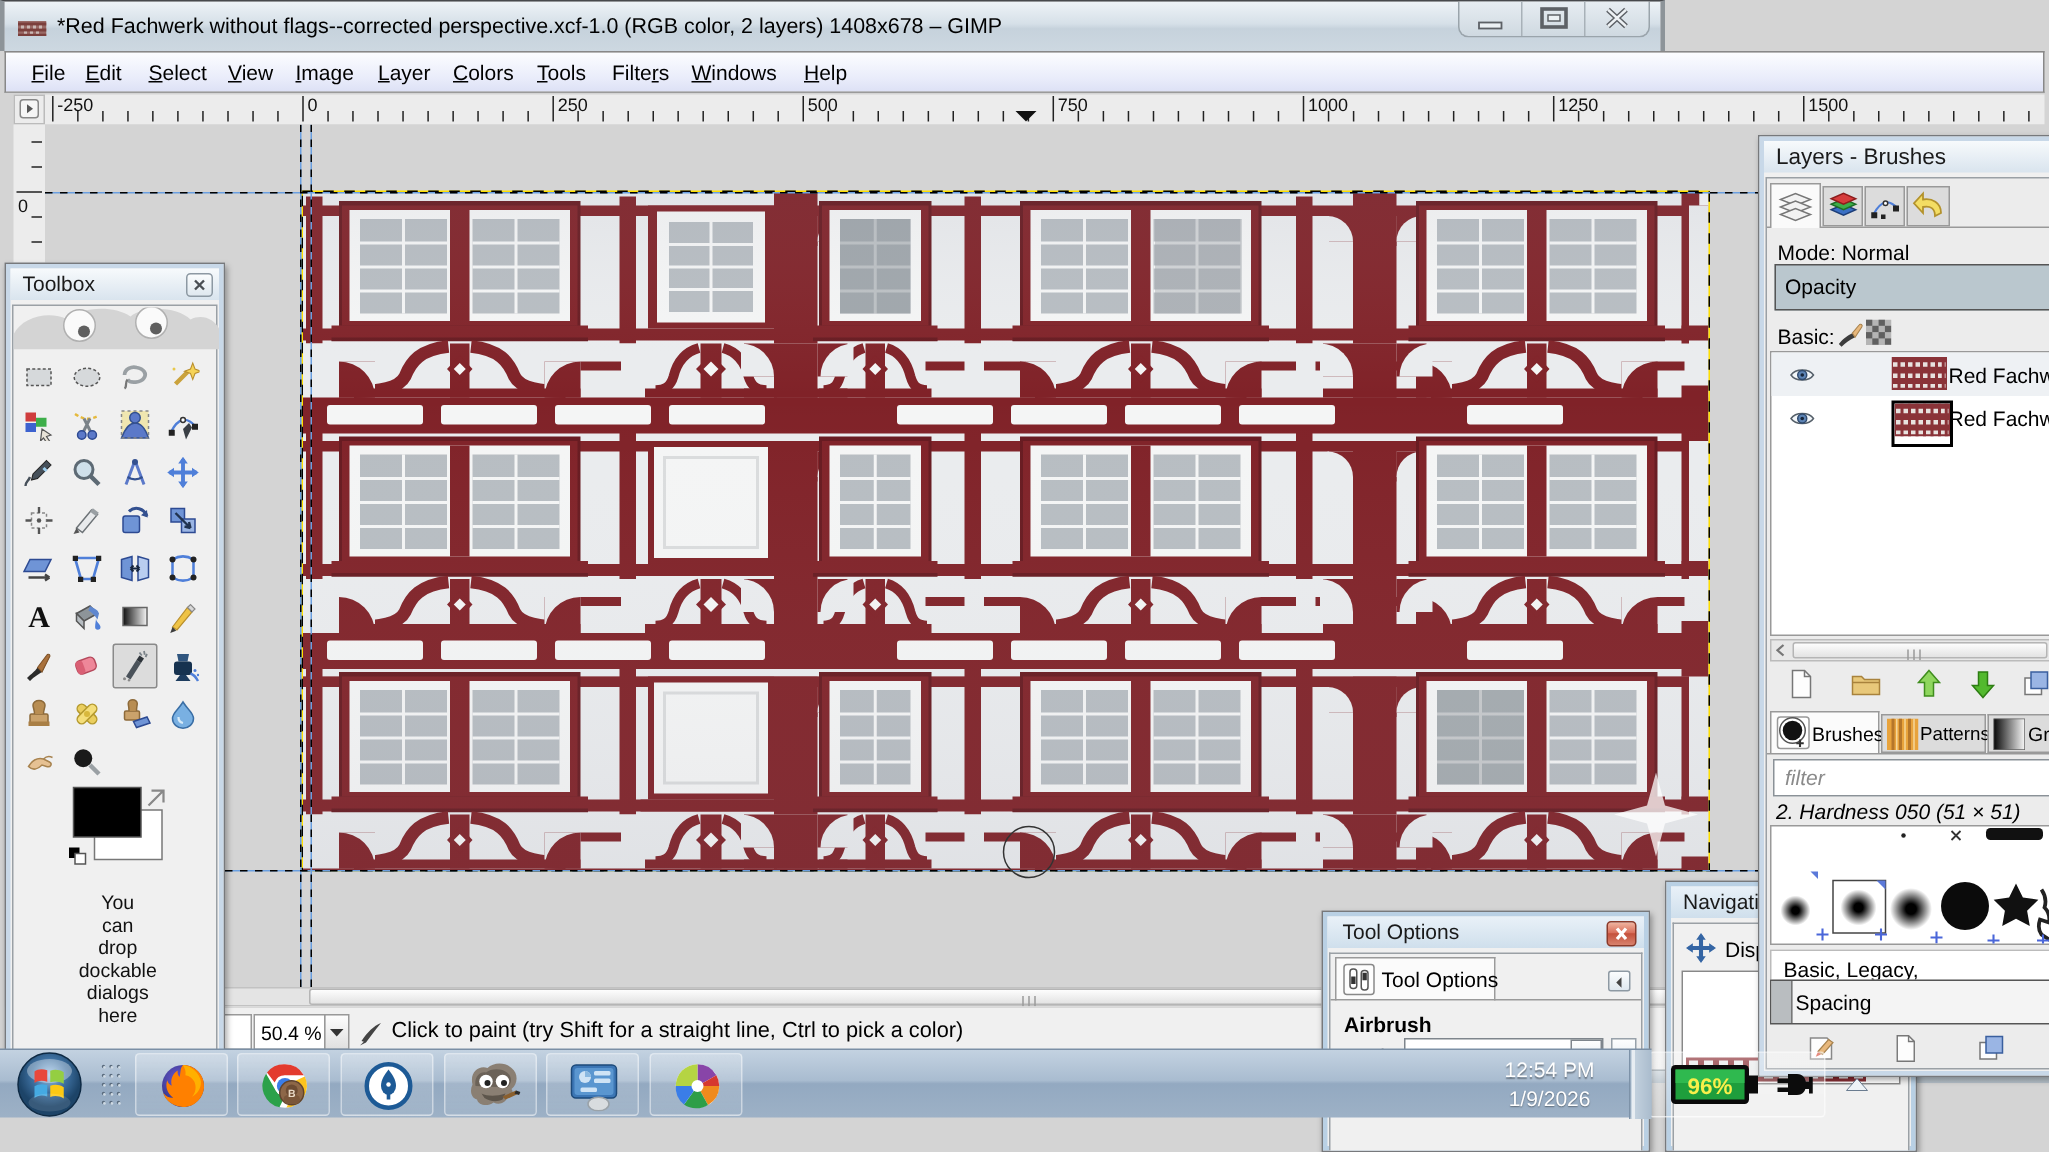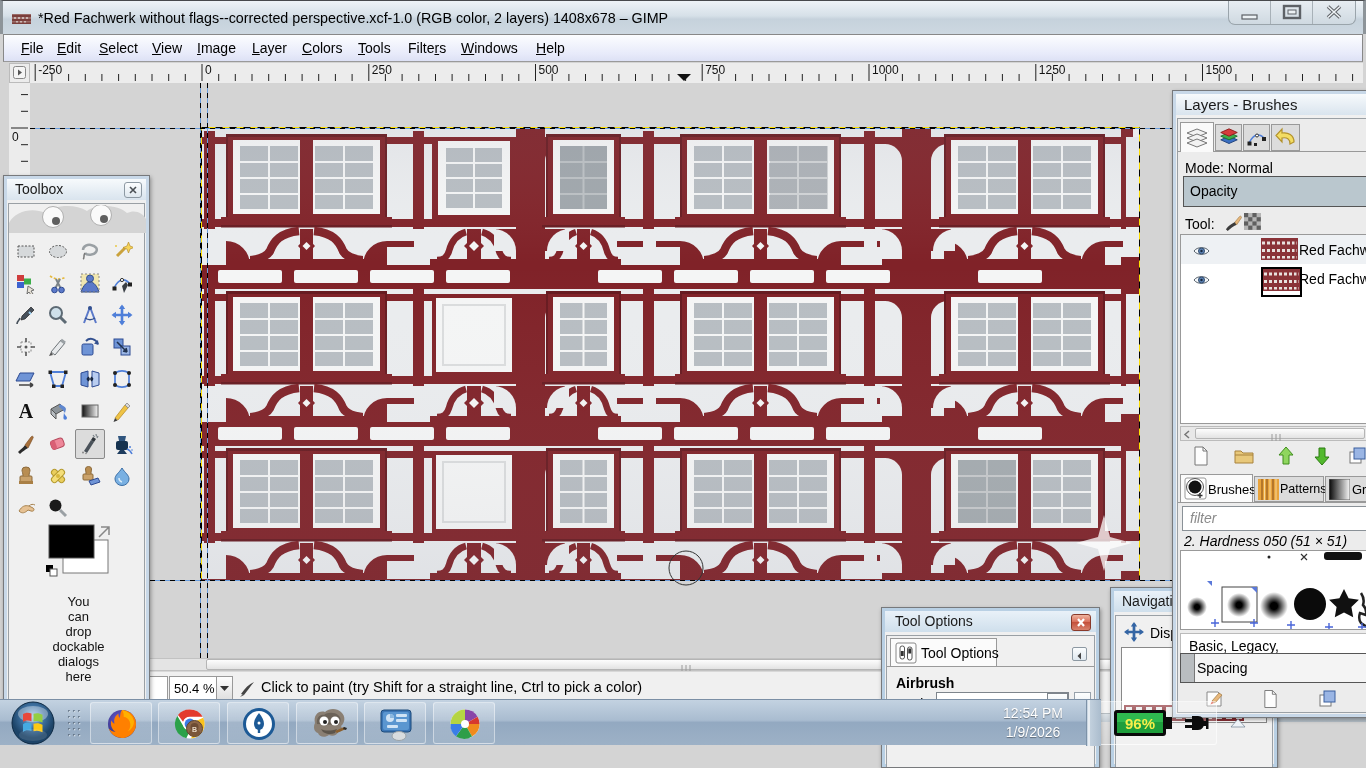--- a/index.html
+++ b/index.html
@@ -1,18 +1,18 @@
 <!DOCTYPE html>
 <html><head><meta charset="utf-8">
 <style>
 *{margin:0;padding:0;box-sizing:border-box;}
 html,body{width:1366px;height:768px;overflow:hidden;font-family:"Liberation Sans",sans-serif;background:#d4d4d4;}
 .abs{position:absolute;}
 
-#titlebar{left:0;top:0;width:1366px;height:34px;background:linear-gradient(#eef3f7,#d6e0e8 45%,#c6d2dc 55%,#cdd8e1);border-top:1px solid #47494c;border-left:3px solid #8d9499;border-right:3px solid #8d9499;}
+#titlebar{left:0;top:0;width:1110px;height:34px;background:linear-gradient(#eef3f7,#d6e0e8 45%,#c6d2dc 55%,#cdd8e1);border-top:1px solid #47494c;border-left:3px solid #8d9499;border-right:3px solid #8d9499;}
 #titlebar .ticon{position:absolute;left:9px;top:13px;width:19px;height:10px;}
 #titlebar .ttext{position:absolute;left:35px;top:9px;font-size:14.3px;color:#000;white-space:nowrap;}
 #capbtns{position:absolute;right:7px;top:0;width:128px;height:24px;background:linear-gradient(#e7edf2,#cfd9e1);border:1px solid #9aa4ab;border-top:none;border-radius:0 0 7px 7px;display:flex;}
 #capbtns .cb{flex:1;border-right:1px solid #a8b1b8;position:relative;}
 #capbtns .cb:last-child{border-right:none;}
 #menubar{left:3px;top:34px;width:1360px;height:28px;background:linear-gradient(#fcfdff,#e8ebfa 70%,#dde1f5);border:1px solid #888;border-bottom:1px solid #9a9a9a;font-size:14px;color:#000;}
 #menubar span{position:absolute;top:5px;}
 #menubar u{text-decoration:underline;}
 
 #corner{left:9px;top:63px;width:21px;height:20px;background:#ececec;border:1px solid #bbb;}
@@ -782,21 +782,21 @@
         <rect x="16" y="10" width="4" height="4" fill="#222"></rect>
         <circle cx="11" cy="8.5" r="1.5" fill="#fff" stroke="#333"></circle>
         <rect x="8" y="16" width="3" height="3" fill="#222"></rect>
       </svg>
  <div style="position:absolute;left:93px;top:5px;width:29px;height:27px;background:#dcdcdc;border:1px solid #999;"></div>
  <svg style="position:absolute;left:96px;top:7px" width="24" height="24" viewBox="0 0 24 24">
         <path d="M20,16 C20,9 14,6 8,7 L8,3 L2,9.5 L8,16 L8,12 C13,11 16,13 16,18 Z" fill="#f3dd63" stroke="#b3922c" stroke-width="1.2"></path>
       </svg>
  <div style="position:absolute;left:7px;top:41px;font-size:14px;">Mode: Normal</div>
  <div style="position:absolute;left:5px;top:57px;width:185px;height:31px;background:#bac7ce;border:1px solid #555;font-size:14px;padding:6px 0 0 6px;">Opacity</div>
- <div style="position:absolute;left:7px;top:97px;font-size:14px;">Tool:</div>
+ <div style="position:absolute;left:7px;top:97px;font-size:14px;">Basic:</div>
  <svg style="position:absolute;left:46px;top:95px" width="20" height="18" viewBox="0 0 22 20">
         <path d="M2,17 C5,13 8,11 12,9 L14,12 C10,14 7,16 4,19 Z" fill="#3c3c3c"></path>
         <path d="M12,9 L17,3 C18,1.5 20,3 19,4.5 L14,12 Z" fill="#e8b87c" stroke="#a8834f" stroke-width="0.8"></path>
       </svg>
  <svg style="position:absolute;left:66px;top:94px" width="17" height="17">
         <rect width="17" height="17" fill="#b5b5b5"></rect>
         <g fill="#606060">
           <rect width="4.2" height="4.2"></rect>
           <rect x="8.4" width="4.2" height="4.2"></rect>
           <rect x="4.2" y="4.2" width="4.2" height="4.2"></rect>

